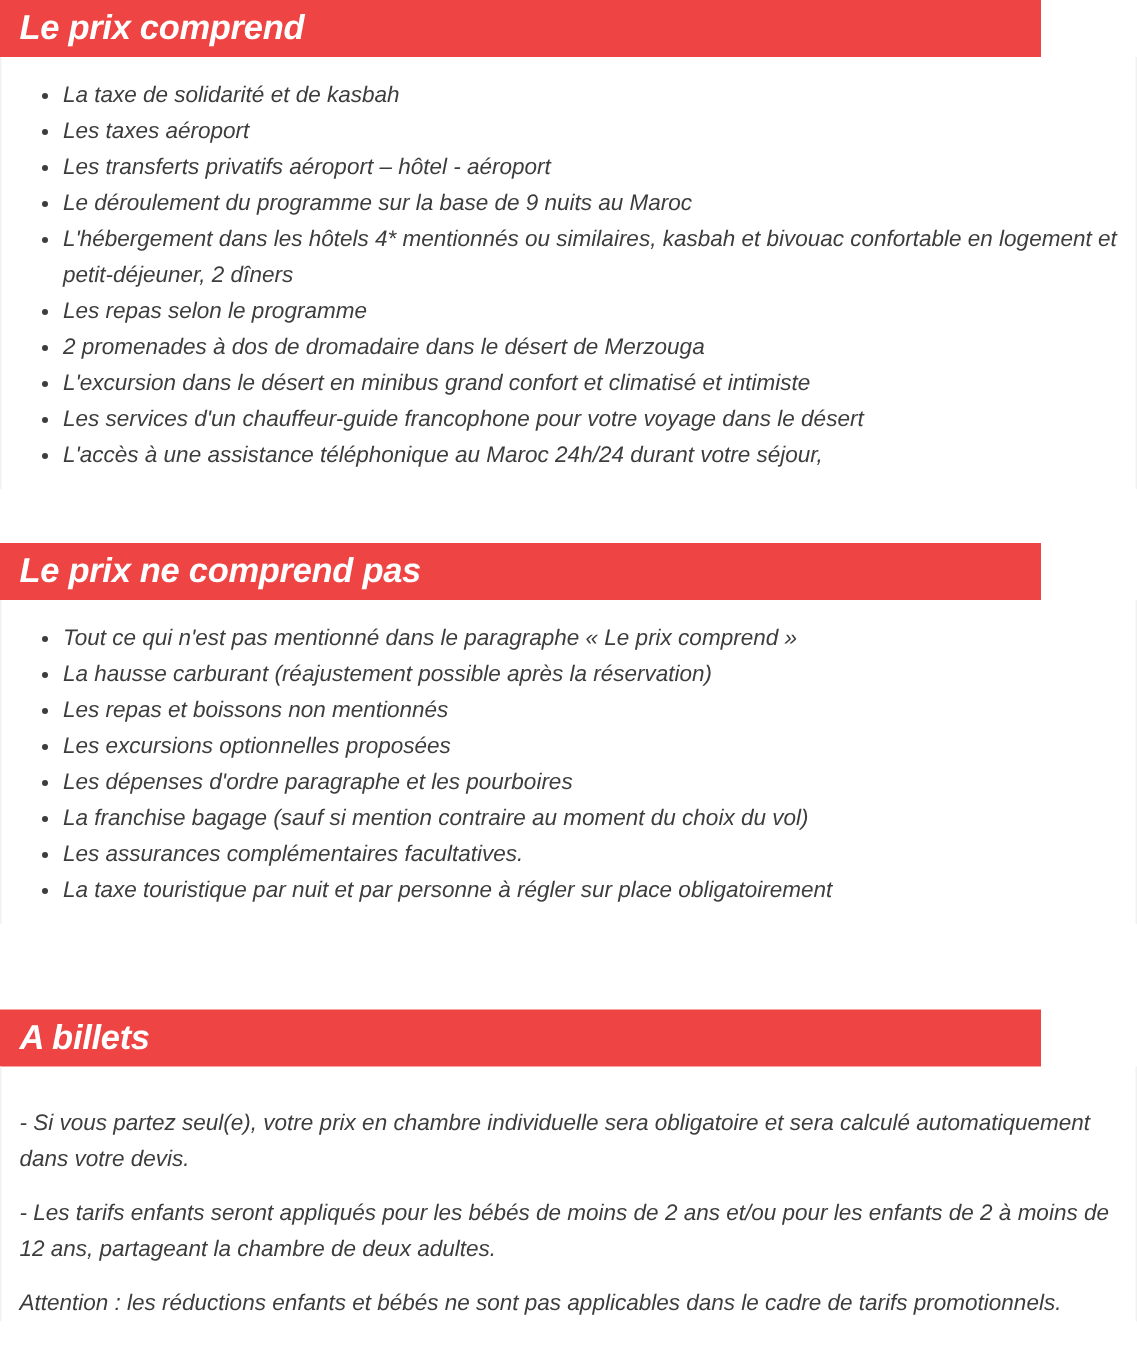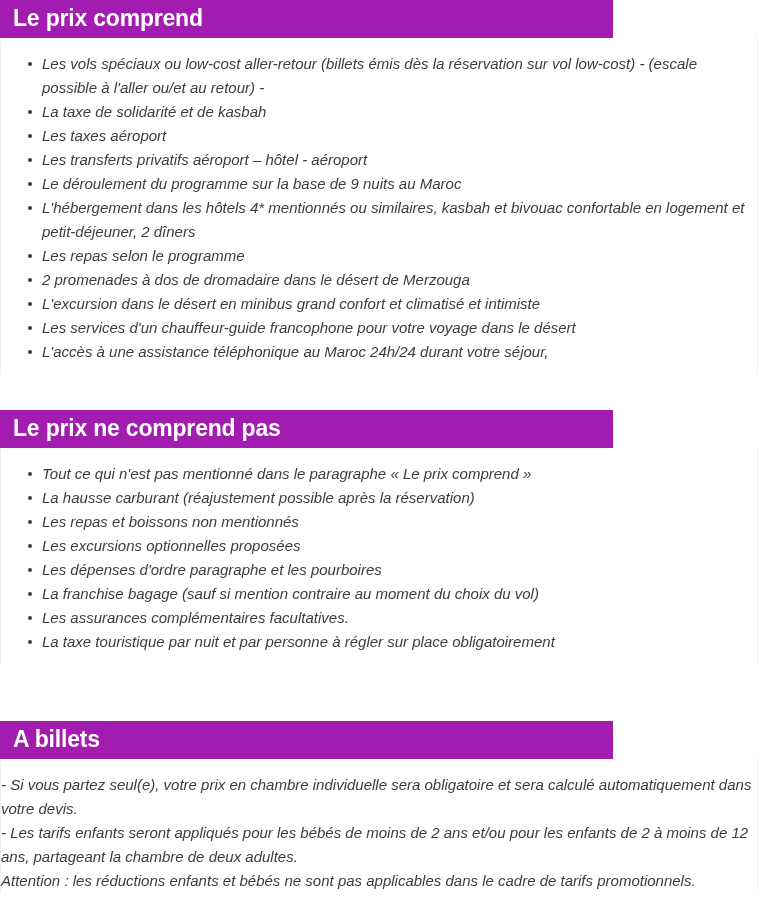--- a/index.html
+++ b/index.html
@@ -17,29 +17,30 @@
 
   .page {
     width: 758px;
     height: 899px;
     position: relative;
     box-sizing: border-box;
   }
 
   
   .section-bar {
-    background: #a21caf;
+    background: #ef4444;
     color: #ffffff;
+    font-style: italic;
     font-weight: bold;
     font-size: 23px;
     letter-spacing: -0.2px;
     padding: 4px 0 6px 13px;
     line-height: 28px;
     box-sizing: border-box;
-    width: 613px;
+    width: 694px;
   }
 
   
   .section-body {
     border-left: 1px solid #f1f1f1;
     border-right: 1px solid #f1f1f1;
     box-sizing: border-box;
     width: 758px;
   }
 
@@ -68,37 +69,36 @@
     background: #3d3d3d;
   }
 
   .spacer-1 { height: 36px; }
   .spacer-2 { height: 57px; }
 
   .notes {
     padding: 14px 4px 0 0;
   }
   .notes p {
-    margin: 0;
+    margin: 12px;
     font-style: italic;
     font-size: 15px;
     line-height: 24px;
     color: #3d3d3d;
   }
 </style>
 </head>
 <body>
 
 <div class="page">
 
   <div class="section-bar">Le prix comprend</div>
 
   <div class="section-body">
     <ul class="bullets">
-      <li>Les vols spéciaux ou low-cost aller-retour (billets émis dès la réservation sur vol low-cost) - (escale possible à l'aller ou/et au retour) -</li>
       <li>La taxe de solidarité et de kasbah</li>
       <li>Les taxes aéroport</li>
       <li>Les transferts privatifs aéroport – hôtel - aéroport</li>
       <li>Le déroulement du programme sur la base de 9 nuits au Maroc</li>
       <li>L'hébergement dans les hôtels 4* mentionnés ou similaires, kasbah et bivouac confortable en logement et petit-déjeuner, 2 dîners</li>
       <li>Les repas selon le programme</li>
       <li>2 promenades à dos de dromadaire dans le désert de Merzouga</li>
       <li>L'excursion dans le désert en minibus grand confort et climatisé et intimiste</li>
       <li>Les services d'un chauffeur-guide francophone pour votre voyage dans le désert</li>
       <li>L'accès à une assistance téléphonique au Maroc 24h/24 durant votre séjour,</li>

